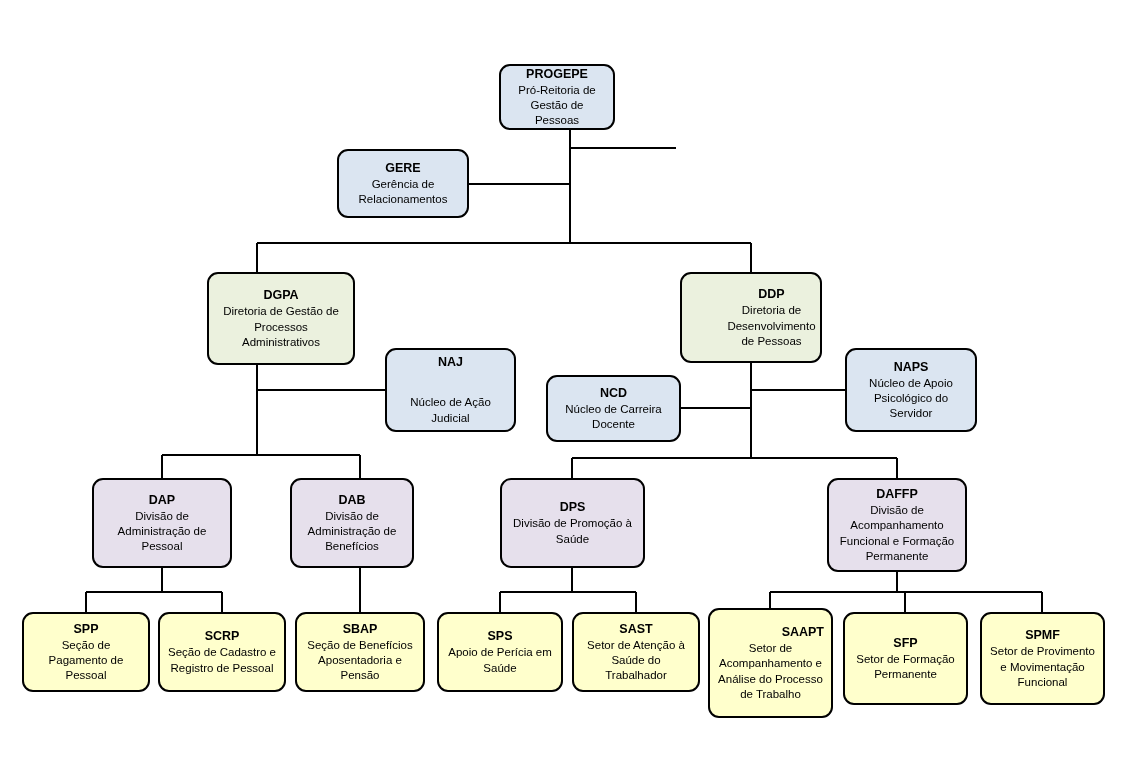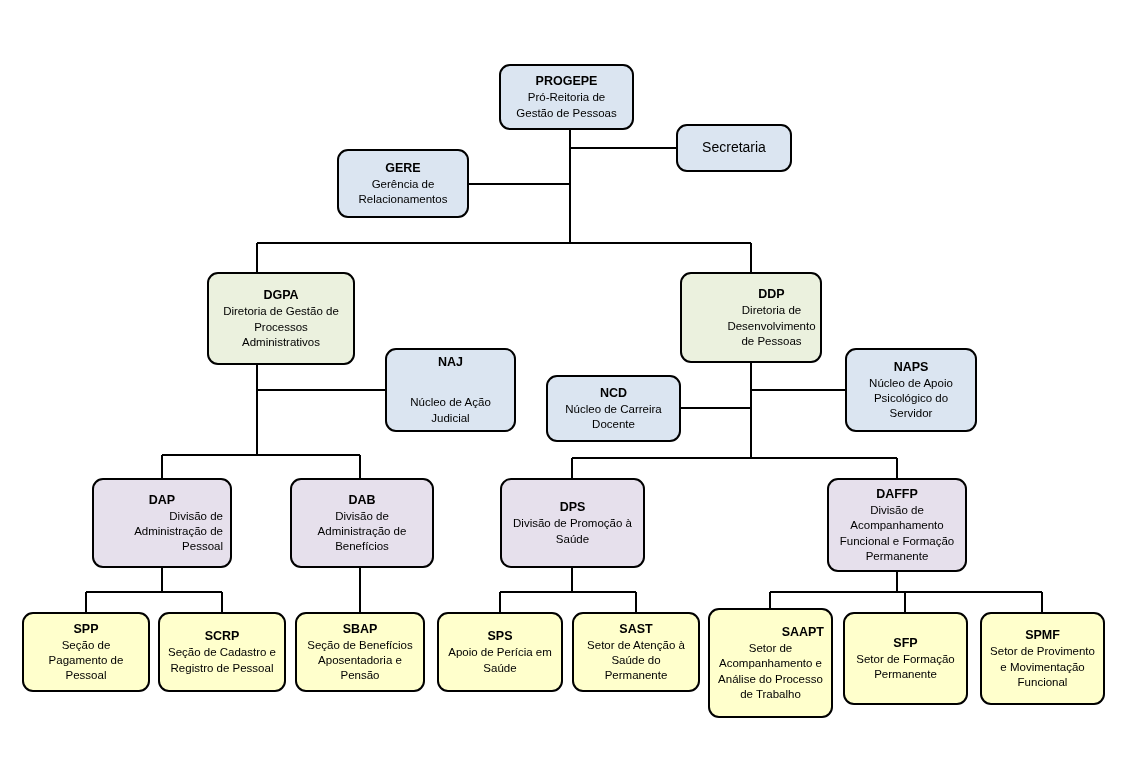--- a/index.html
+++ b/index.html
@@ -95,28 +95,25 @@
       <line x1="636" y1="592" x2="636" y2="612"></line>
 
       <line x1="897" y1="572" x2="897" y2="592"></line>
       <line x1="770" y1="592" x2="1042" y2="592"></line>
       <line x1="770" y1="592" x2="770" y2="608"></line>
       <line x1="905" y1="592" x2="905" y2="612"></line>
       <line x1="1042" y1="592" x2="1042" y2="612"></line>
     </g>
   </svg>
 
-  <div class="node blue" style="left:499px; top:64px; width:135px; height:66px;">
+  <div class="node blue" style="left:499px; top:64px; width:116px; height:66px;">
     <div class="node-title">PROGEPE</div>
     <div class="node-desc">Pró-Reitoria de Gestão de Pessoas</div>
   </div>
 
-  <div class="node blue secretaria" style="left:676px; top:124px; width:116px; height:48px;">
-    <div class="node-title">Secretaria</div>
-  </div>
 
   <div class="node blue" style="left:337px; top:149px; width:132px; height:69px;">
     <div class="node-title">GERE</div>
     <div class="node-desc">Gerência de Relacionamentos</div>
   </div>
 
   <div class="node green" style="left:183px; top:272px; width:148px; height:93px;margin-left:24px;">
     <div class="node-title">DGPA</div>
     <div class="node-desc">Diretoria de Gestão de Processos Administrativos</div>
   </div>
@@ -134,26 +131,26 @@
   <div class="node blue" style="left:546px; top:375px; width:135px; height:67px;">
     <div class="node-title">NCD</div>
     <div class="node-desc">Núcleo de Carreira Docente</div>
   </div>
 
   <div class="node blue" style="left:845px; top:348px; width:132px; height:84px;">
     <div class="node-title">NAPS</div>
     <div class="node-desc">Núcleo de Apoio Psicológico do Servidor</div>
   </div>
 
-  <div class="node purple" style="left:92px; top:478px; width:140px; height:90px;text-align:right;">
+  <div class="node purple" style="left:92px; top:478px; width:140px; height:90px;">
     <div class="node-title">DAP</div>
     <div class="node-desc">Divisão de Administração de Pessoal</div>
   </div>
 
-  <div class="node purple" style="left:290px; top:478px; width:144px; height:90px;">
+  <div class="node purple" style="left:290px; top:478px; width:124px; height:90px;">
     <div class="node-title">DAB</div>
     <div class="node-desc">Divisão de Administração de Benefícios</div>
   </div>
 
   <div class="node purple" style="left:500px; top:478px; width:145px; height:90px;">
     <div class="node-title">DPS</div>
     <div class="node-desc">Divisão de Promoção à Saúde</div>
   </div>
 
   <div class="node purple" style="left:827px; top:478px; width:140px; height:94px;">
@@ -176,21 +173,21 @@
     <div class="node-desc">Seção de Benefícios Aposentadoria e Pensão</div>
   </div>
 
   <div class="node yellow" style="left:437px; top:612px; width:126px; height:80px;">
     <div class="node-title">SPS</div>
     <div class="node-desc">Apoio de Perícia em Saúde</div>
   </div>
 
   <div class="node yellow" style="left:572px; top:612px; width:128px; height:80px;">
     <div class="node-title">SAST</div>
-    <div class="node-desc">Setor de Atenção à Saúde do Permanente</div>
+    <div class="node-desc">Setor de Atenção à Saúde do Trabalhador</div>
   </div>
 
   <div class="node yellow" style="left:708px; top:608px; width:125px; height:110px;align-items:flex-end;">
     <div class="node-title">SAAPT</div>
     <div class="node-desc">Setor de Acompanhamento e Análise do Processo de Trabalho</div>
   </div>
 
   <div class="node yellow" style="left:843px; top:612px; width:125px; height:93px;">
     <div class="node-title">SFP</div>
     <div class="node-desc">Setor de Formação Permanente</div>

